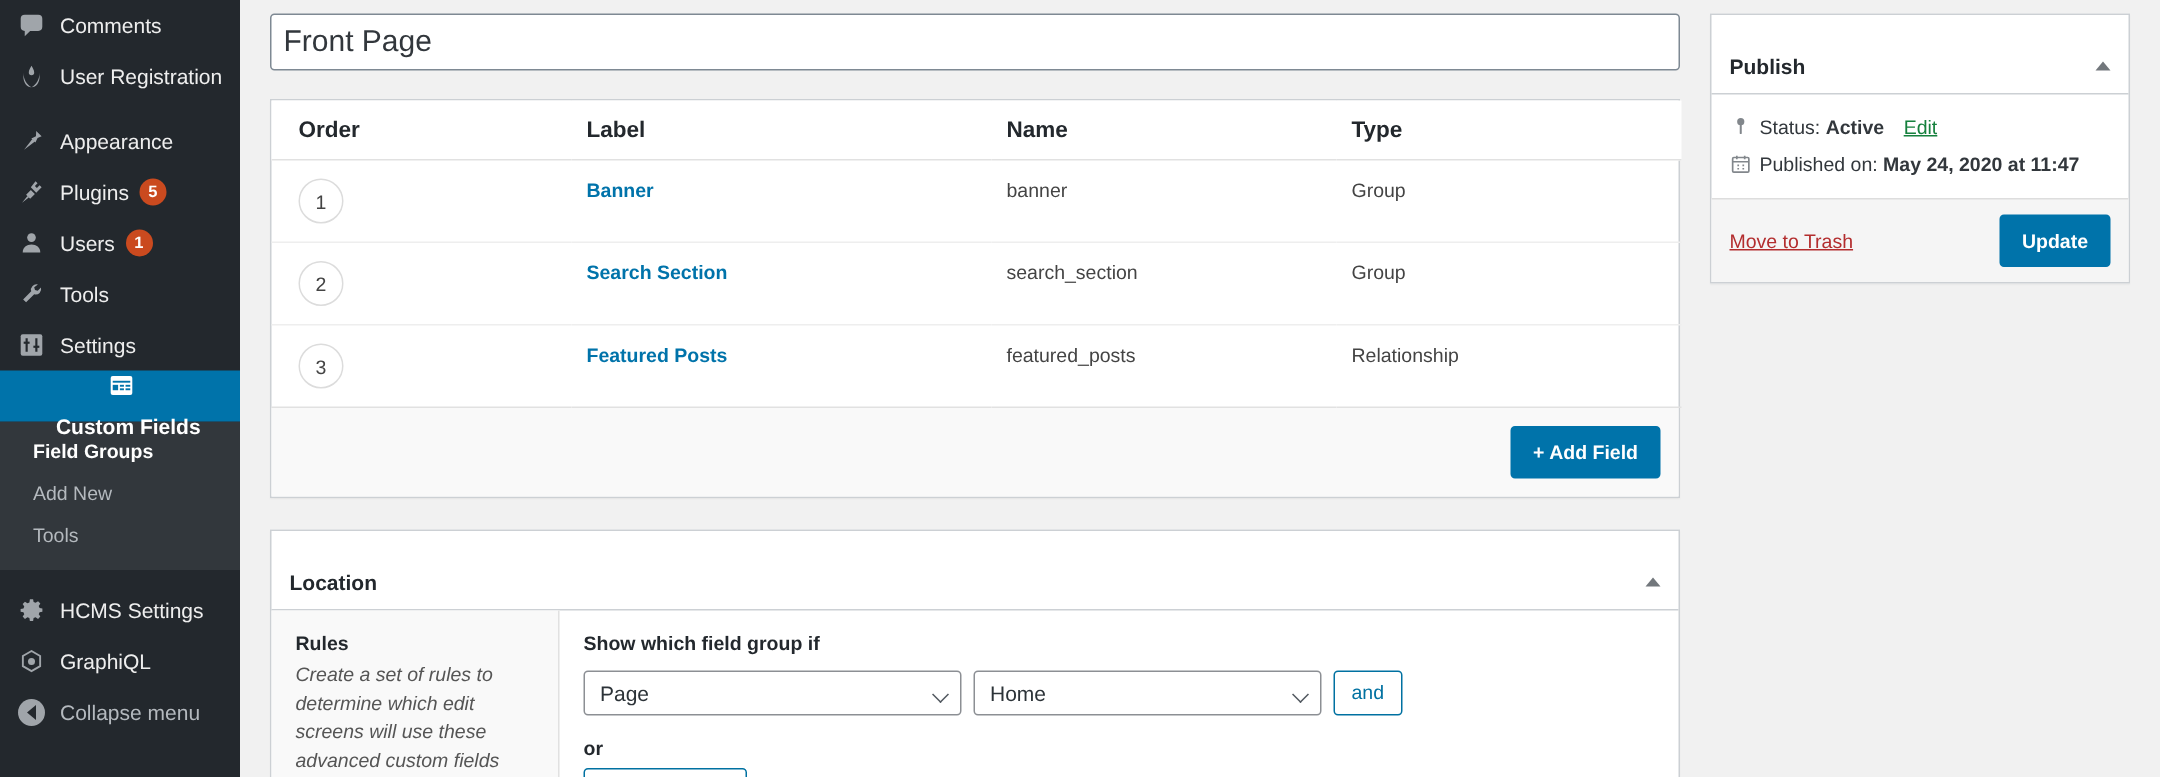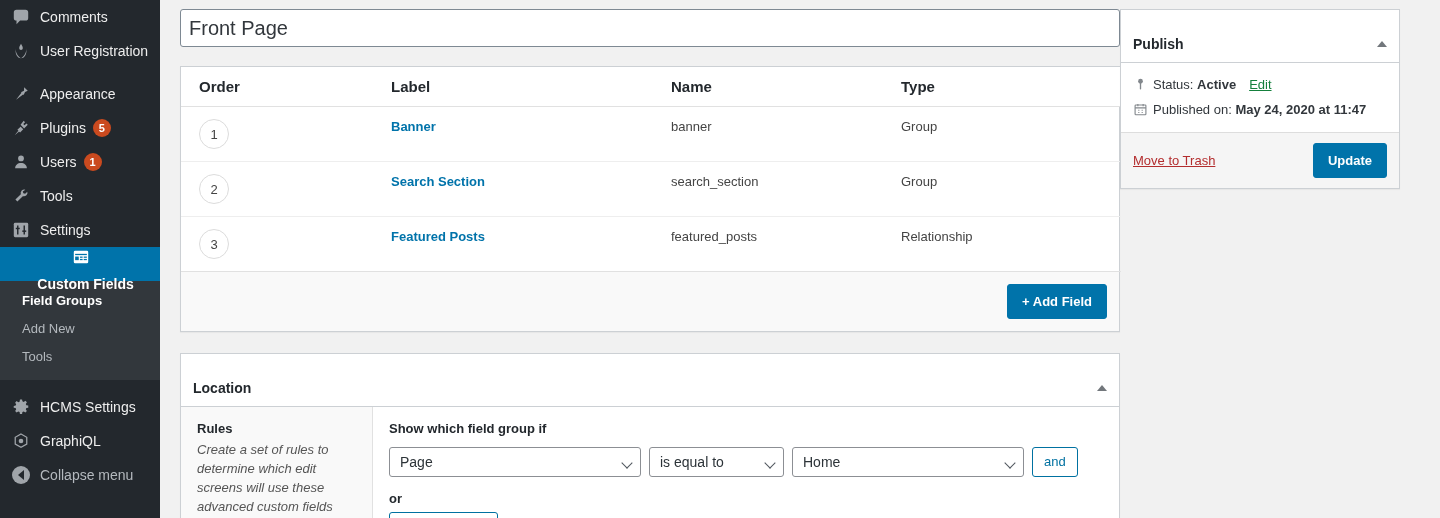--- a/index.html
+++ b/index.html
@@ -84,20 +84,21 @@
     border-right: 6px solid #23282d;
     display: block;
   }
   .collapse-label { color: #b4b9be; text-align: center; }
 
   
   .content {
     flex: 1;
     padding: 9px 20px 0 20px;
     display: flex;
+    gap: 20px;
     background: #f1f1f1;
     height: 518px;
     overflow: hidden;
   }
   .col-main { width: 940px; flex: 0 0 940px; }
   .col-side { width: 280px; flex: 0 0 280px; }
 
   .title-input {
     display: block;
     width: 100%;
@@ -459,24 +460,20 @@
             <h4>Rules</h4>
             <p>Create a set of rules to determine which edit screens will use these advanced custom fields</p>
           </div>
           <div class="loc-fields">
             <div class="loc-legend">Show which field group if</div>
             <div class="rule-row">
               <div class="acf-select w-sel1">
                 <span>Page</span>
                 <span class="chev"></span>
               </div>
-              <div class="acf-select w-sel2">
-                <span>is equal to</span>
-                <span class="chev"></span>
-              </div>
               <div class="acf-select w-sel3">
                 <span>Home</span>
                 <span class="chev"></span>
               </div>
               <button class="btn-secondary">and</button>
             </div>
             <div class="or-label">or</div>
             <button class="btn-secondary">Add rule group</button>
           </div>
         </div>

